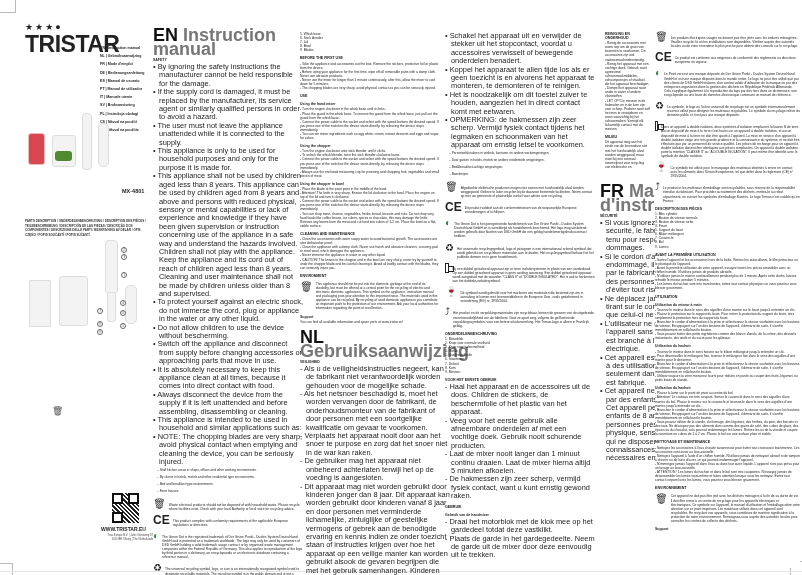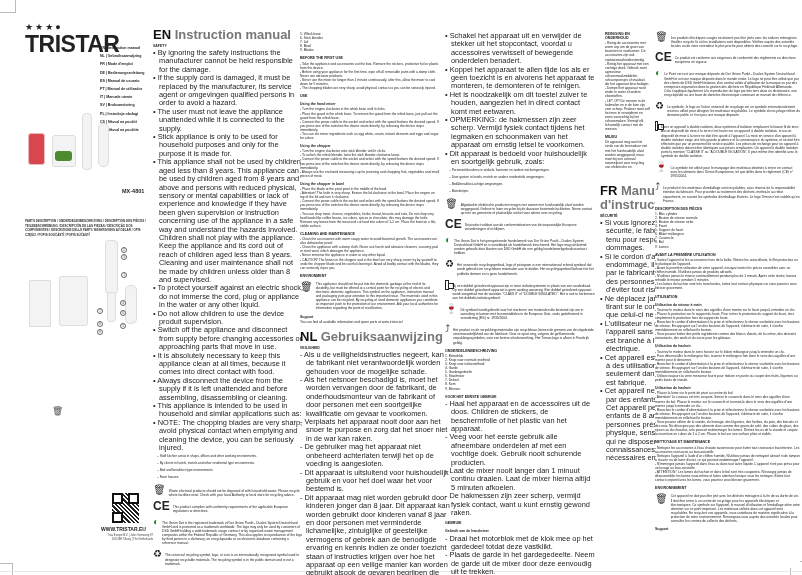--- a/index.html
+++ b/index.html
@@ -15,21 +15,21 @@
   .model{position:absolute;left:97px;top:170px;font-size:5.5px;font-weight:bold;color:#222;}
   .parts-title{position:absolute;left:0;top:201px;width:125px;font-size:3px;font-weight:bold;line-height:4.5px;color:#333;}
   .prod-img{position:absolute;background:#f3f3f3;border:1px solid #ddd;border-radius:3px;}
   .cup-red{background:#d8474f;}
   .green{background:#4e8a2e;}
   .callout{position:absolute;font-size:3px;border:0.5px solid #666;border-radius:50%;width:4px;height:4px;line-height:4px;text-align:center;color:#444;}
   .weee-small{position:absolute;left:27px;top:388px;font-size:9px;color:#444;}
   .qr-box{position:absolute;width:7px;height:7px;border:2px solid #111;background:#fff;}
   
   .col{position:absolute;top:28px;font-family:"Liberation Sans",sans-serif;color:#222;}
-  .h1{font-weight:bold;font-size:13px;line-height:14px;margin:0 0 2px 0;}
+  .h1{font-weight:bold;font-size:18px;line-height:14px;margin:0 0 2px 0;}
   .h1 .code{color:#111;}
   .h1 .rest{color:#777;font-weight:bold;}
   .big p,.big li{font-size:7.4px;line-height:8.4px;margin:0;}
   ul{list-style:none;margin:0;padding:0;}
   .big li{padding-left:6px;text-indent:-6px;}
   .big li:before{content:"• ";}
   .sub li{font-size:3.2px;line-height:7px;padding-left:10px;}
   .sub li:before{content:"– ";}
   .small{font-size:3.3px;line-height:4.1px;}
   .small h4{font-size:3.6px;margin:4px 0 1px 0;font-weight:bold;}
@@ -107,26 +107,26 @@
     <div>Trisa Europe B.V. | Jules Verneweg 87</div>
     <div>5015 BH Tilburg | The Netherlands</div>
   </div>
 </div>
 
 <div class="col big" style="left:153px;top:28px;width:150px;">
   <div class="h1"><span class="code">EN</span> <span class="rest">Instruction manual</span></div>
   <div class="sectlabel">SAFETY</div>
   <ul id="en-safety">
       <li>By ignoring the safety instructions the manufacturer cannot be held responsible for the damage.</li>
-      <li>If the supply cord is damaged, it must be replaced by the manufacturer, its service agent or omgevingen qualified persons in order to avoid a hazard.</li>
+      <li>If the supply cord is damaged, it must be replaced by the manufacturer, its service agent or similarly qualified persons in order to avoid a hazard.</li>
       <li>The user must not leave the appliance unattended while it is connected to the supply.</li>
-      <li>Stick appliance is only to be used for household purposes and only for the purpose it is made for.</li>
+      <li>This appliance is only to be used for household purposes and only for the purpose it is made for.</li>
       <li>This appliance shall not be used by children aged less than 8 years. This appliance can be used by children aged from 8 years and above and persons with reduced physical, sensory or mental capabilities or lack of experience and knowledge if they have been given supervision or instruction concerning use of the appliance in a safe way and understand the hazards involved. Children shall not play with the appliance. Keep the appliance and its cord out of reach of children aged less than 8 years. Cleaning and user maintenance shall not be made by children unless older than 8 and supervised.</li>
       <li>To protect yourself against an electric shock, do not immerse the cord, plug or appliance in the water or any other liquid.</li>
-      <li>Do not allow children to use the device produit supervision.</li>
+      <li>Do not allow children to use the device without bescherming.</li>
       <li>Switch off the appliance and disconnect from supply before changing accessories or approaching parts that move in use.</li>
       <li>It is absolutely necessary to keep this appliance clean at all times, because it comes into direct contact with food.</li>
       <li>Always disconnect the device from the supply if it is left unattended and before assembling, disassembling or cleaning.</li>
       <li>This appliance is intended to be used in household and similar applications such as:</li>
       <li>NOTE: The chopping blades are very sharp, avoid physical contact when emptying and cleaning the device, you can be seriously injured.</li>
     </ul>
   <ul class="sub" id="en-apps">
       <li>Staff kitchen areas in shops, offices and other working environments.</li>
       <li>By clients in hotels, motels and other residential type environments.</li>
       <li>Bed and breakfast type environments.</li>
@@ -208,33 +208,31 @@
   <p>You can find all available information and spare parts at www.tristar.eu!</p>
 
   <div class="big" style="margin-top:6px;width:150px;">
     <div class="h1"><span class="code">NL</span> <span class="rest">Gebruiksaanwijzing</span></div>
     <div class="sectlabel">VEILIGHEID</div>
     <ul id="nl-safety-a">
         <li>Als u de veiligheidsinstructies negeert, kan de fabrikant niet verantwoordelijk worden gehouden voor de mogelijke schade.</li>
         <li>Als het netsnoer beschadigd is, moet het worden vervangen door de fabrikant, de onderhoudsmonteur van de fabrikant of door personen met een soortgelijke kwalificatie om gevaar te voorkomen.</li>
         <li>Verplaats het apparaat nooit door aan het snoer te purpose en zorg dat het snoer niet in de war kan raken.</li>
         <li>De gebruiker mag het apparaat niet onbeheerd achterlaten terwijl het op de voeding is aangesloten.</li>
-        <li>Dit apparaat is uitsluitend voor huishoudelijk gebruik en voor het doel waar het voor bestemd is.</li>
         <li>Dit apparaat mag niet worden gebruikt door kinderen jonger dan 8 jaar. Dit apparaat kan worden gebruikt door kinderen vanaf 8 jaar en door personen met verminderde lichamelijke, zintuiglijke of geestelijke vermogens of gebrek aan de benodigde ervaring en kennis indien ze onder toezicht staan of instructies krijgen over hoe het apparaat op een veilige manier kan worden gebruikt alsook de gevaren begrijpen die met het gebruik samenhangen. Kinderen mogen niet met het apparaat spelen. Houd het apparaat en het netsnoer buiten bereik van kinderen jonger dan 8 jaar. Laat reiniging en onderhoud niet door kinderen uitvoeren, tenzij ze ouder zijn dan 8 jaar en onder toezicht staan.</li>
       </ul>
   </div>
 </div>
 
 <div class="col big" style="left:445px;top:32px;width:150px;">
   <ul id="nl-safety-b">
       <li>Schakel het apparaat uit en verwijder de stekker uit het stopcontact, voordat u accessoires verwisselt of bewegende onderdelen benadert.</li>
       <li>Koppel het apparaat te allen tijde los als er geen toezicht is en alvorens het apparaat te monteren, te demonteren of te reinigen.</li>
       <li>Het is noodzakelijk om dit toestel zuiver te houden, aangezien het in direct contact komt met eetwaren.</li>
       <li>OPMERKING: de hakmessen zijn zeer scherp. Vermijd fysiek contact tijdens het legmaken en schoonmaken van het apparaat om ernstig letsel te voorkomen.</li>
-      <li>Dit apparaat is bedoeld voor huishoudelijk en soortgelijk gebruik, zoals:</li>
     </ul>
   <ul class="sub" id="nl-apps">
       <li>Personeelskeukens in winkels, kantoren en andere werkomgevingen.</li>
       <li>Door gasten in hotels, motels en andere residentiële omgevingen.</li>
       <li>Bed&amp;breakfast-achtige omgevingen.</li>
       <li>Boerderijen.</li>
     </ul>
   <div id="nl-symbols">
       <div class="sym">
         <span class="sym-icon">🗑</span>

